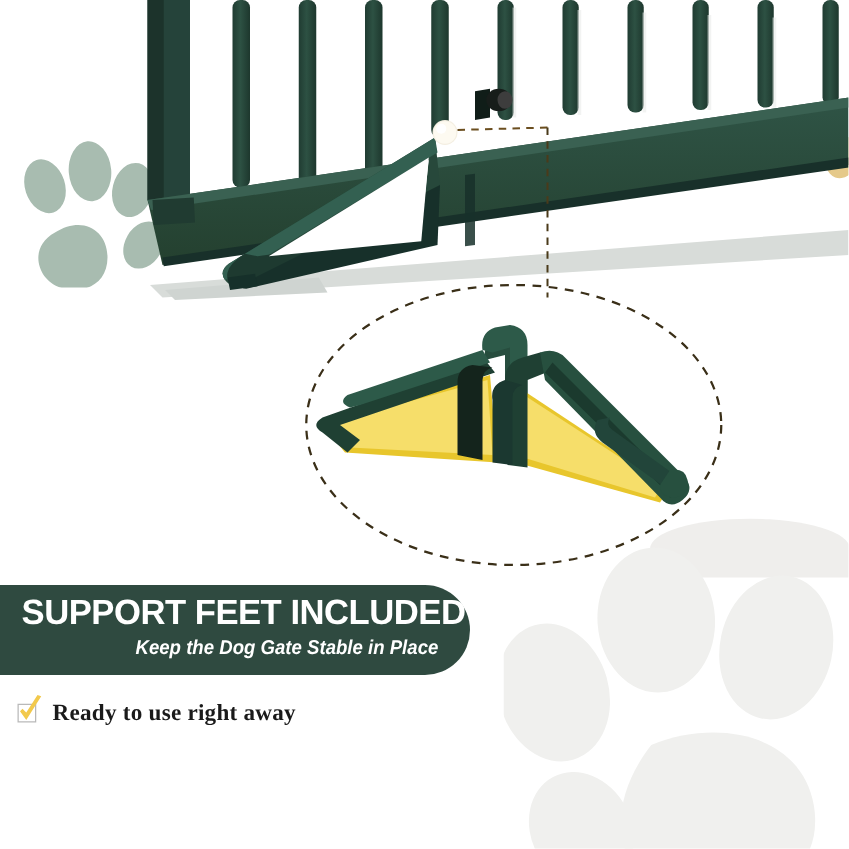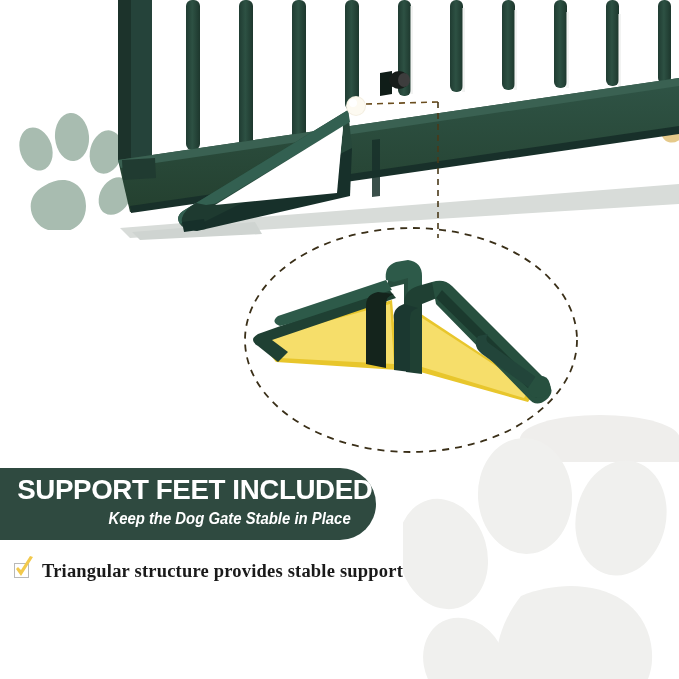--- a/index.html
+++ b/index.html
@@ -247,27 +247,27 @@
     <path d="M118 160 C172 138, 238 152, 248 208 C258 266, 200 292, 150 286 C100 280, 70 222, 118 160 Z" fill="#f0f0ee"></path>
   </svg>
 
   <div id="banner">
     <div class="head">SUPPORT FEET INCLUDED</div>
     <div class="sub">Keep the Dog Gate Stable in Place</div>
   </div>
 
   <div id="bullets">
 
-
     <div class="bullet">
       <span class="cb">
         <span class="box"></span>
         <svg width="24" height="26" viewBox="0 0 24 26">
           <path d="M3 13 L8 20 L20 1 L17 0 L8 14 L5 11 Z" fill="#f2c94c"></path>
         </svg>
       </span>
-      <span class="txt">Triangular structure provides stable support</span>
+      <span class="txt">Ready to use right away</span>
     </div>
 
 
+
   </div>
 
 </div>
 
 </body></html>

